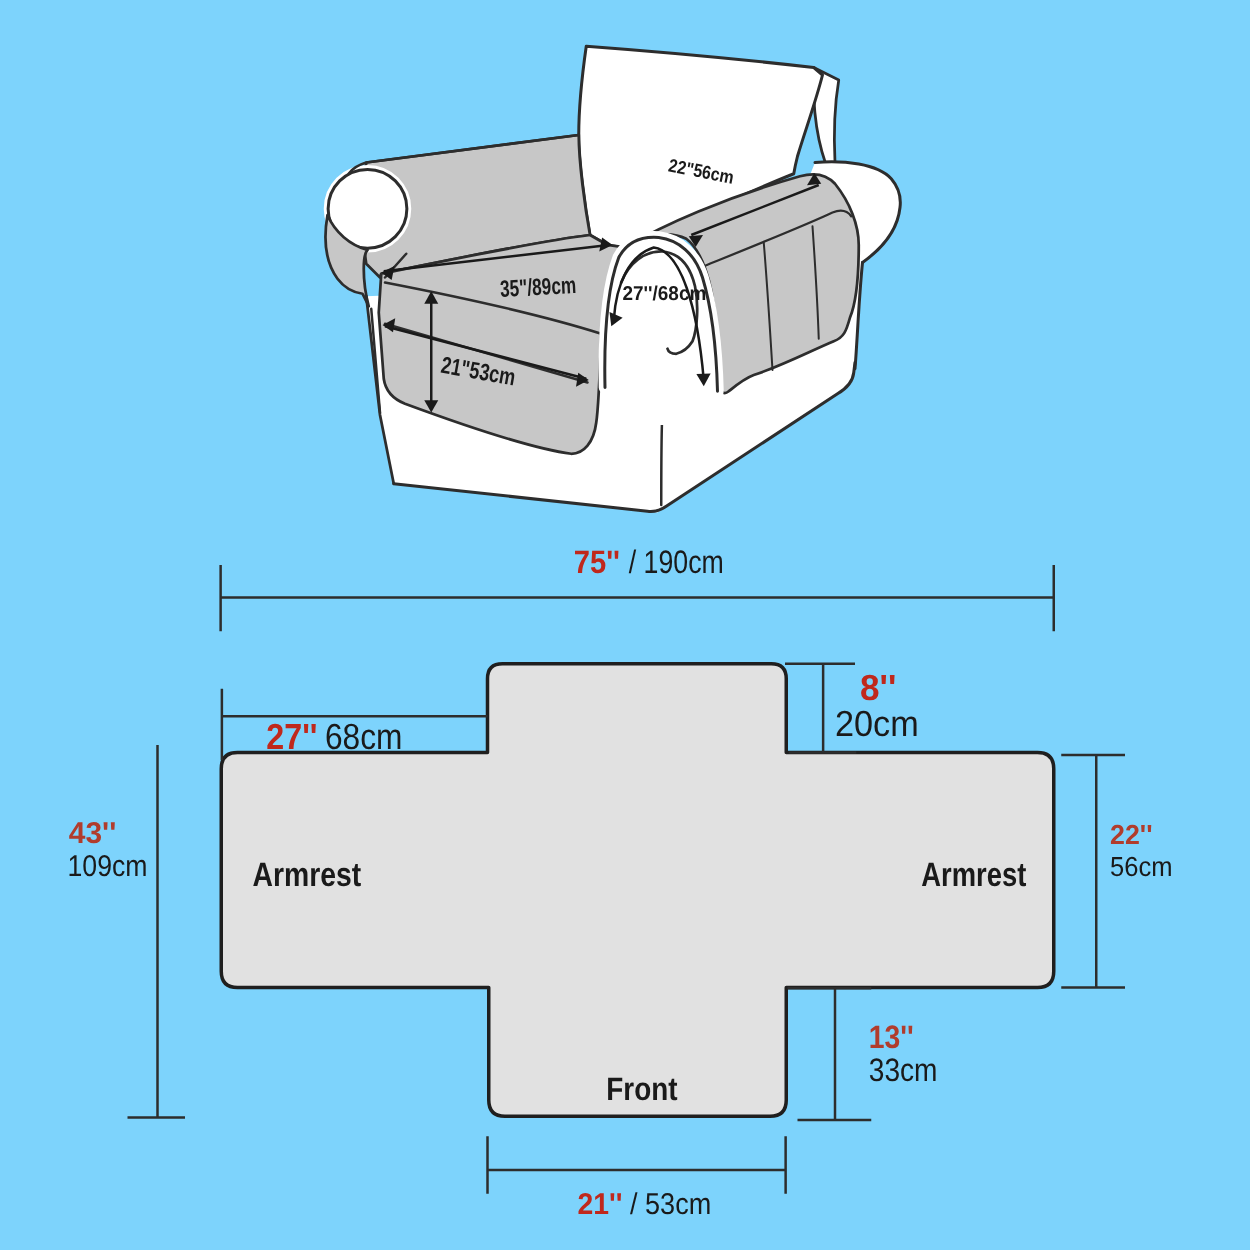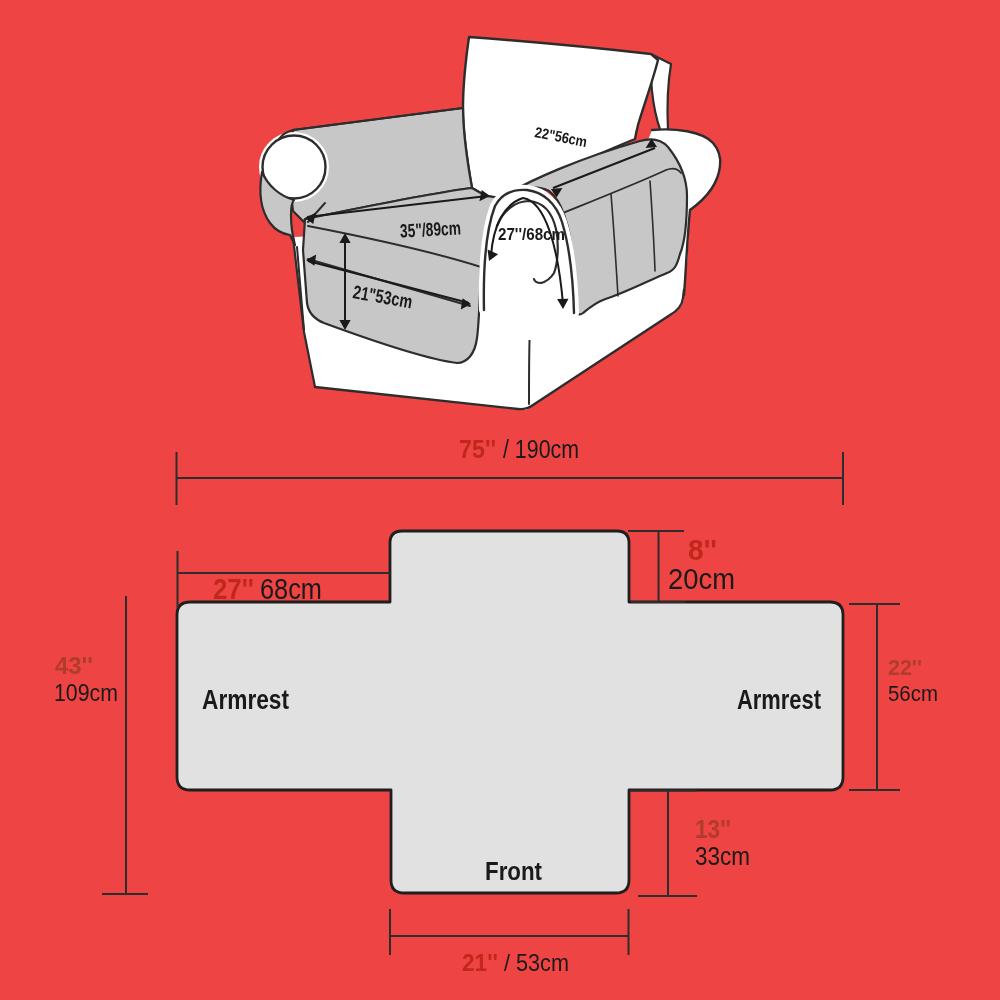--- a/index.html
+++ b/index.html
@@ -1,16 +1,16 @@
 <!DOCTYPE html>
 <html><head>
 <meta charset="utf-8">
 <style>
   html,body{margin:0;padding:0;background:#fff;}
-  #page{width:1000px;height:1000px;position:relative;background:#ef4444;font-family:"Liberation Sans",sans-serif;}
+  #page{width:1000px;height:1000px;position:relative;background:#7dd3fc;font-family:"Liberation Sans",sans-serif;}
   svg{position:absolute;top:0;left:0;will-change:transform;}
   text{font-family:"Liberation Sans",sans-serif;}
 </style>
 </head>
 <body>
 <div id="page">
 <svg width="1000" height="1000" viewBox="0 0 1000 1000">
 
   <g stroke-linejoin="round" stroke-linecap="round">
 

